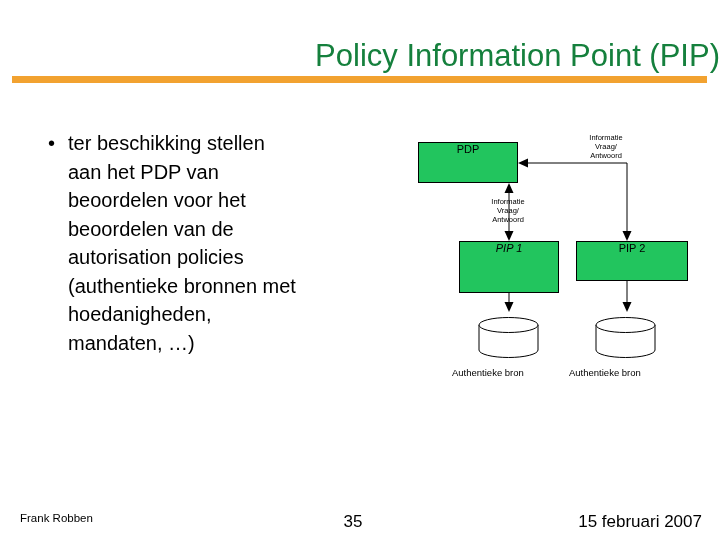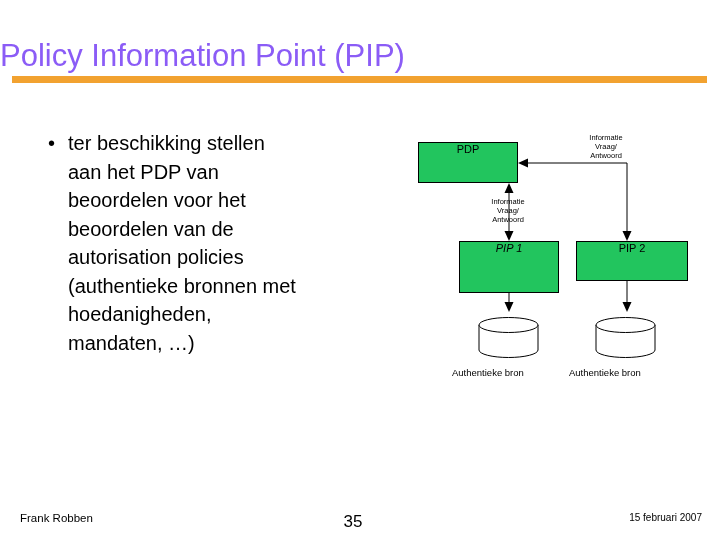--- a/index.html
+++ b/index.html
@@ -3,21 +3,21 @@
 <meta charset="utf-8">
 <style>
   html,body { margin:0; padding:0; background:#888; }
   .slide {
     position:relative; width:720px; height:540px; background:#ffffff;
     font-family:"Liberation Sans", sans-serif; color:#000; overflow:hidden;
     margin:0 auto;
   }
   .title {
     position:absolute; left:0; right:0; top:38px;
-    text-align:left; font-size:31px; font-weight:400; color:#8b5cf6;
+    text-align:right; font-size:31px; font-weight:400; color:#15803d;
     letter-spacing:0px;
   }
   .title-underline {
     position:absolute; left:12px; top:76px; width:695px; height:7px;
     background:#f2a230;
   }
   .bullet-block { position:absolute; left:48px; top:129px; width:320px; }
   .bullet-marker {
     position:absolute; left:0; top:0; font-size:20px; line-height:28.5px;
   }
@@ -43,21 +43,21 @@
   .info-label-mid { left:468px; top:197px; }
 
   .source-label {
     position:absolute; width:110px; text-align:left; font-size:9.5px;
   }
   .source-label-1 { left:452px; top:367px; }
   .source-label-2 { left:569px; top:367px; }
 
   .footer-author { position:absolute; left:20px; top:512px; font-size:11.5px; }
   .footer-page   { position:absolute; left:331px; top:512px; width:44px; text-align:center; font-size:17px; }
-  .footer-date   { position:absolute; right:18px; top:512px; font-size:10px; text-align:right; }
+  .footer-date   { position:absolute; right:18px; top:512px; font-size:17px; text-align:right; }
 </style>
 </head>
 <body>
 
 <div class="slide">
 
   <div class="title">Policy Information Point (PIP)</div>
   <div class="title-underline" style="background: rgb(242, 162, 48);"></div>
 
   <div class="bullet-block">

